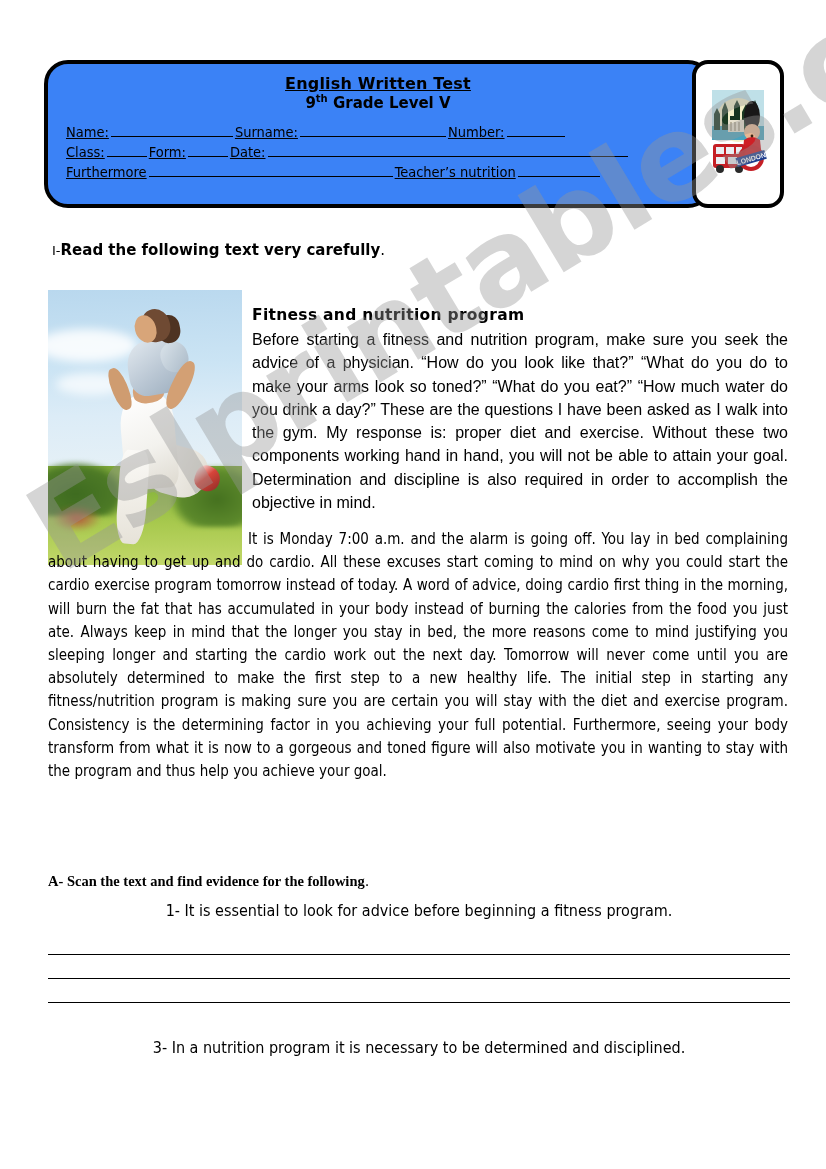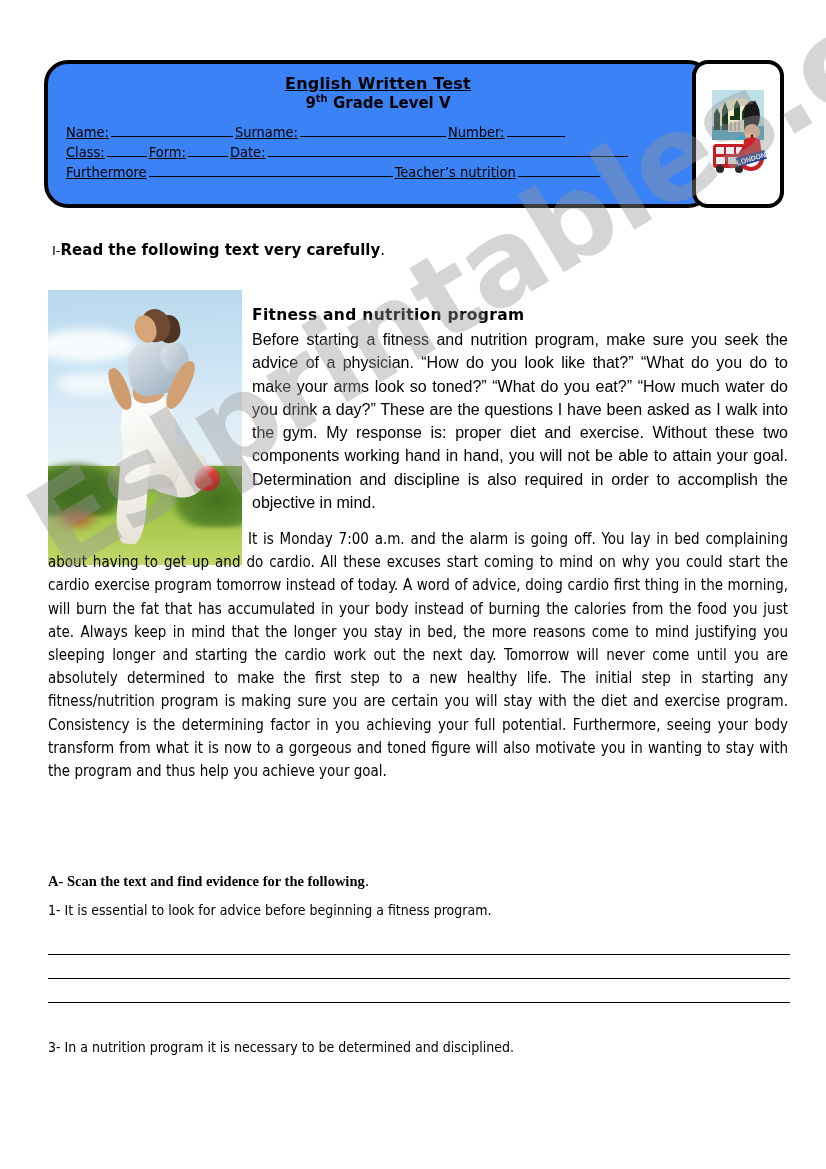--- a/index.html
+++ b/index.html
@@ -283,23 +283,24 @@
   }
   #q-heading {
     font-family: "DejaVu Sans", sans-serif;
     font-size: 14.5px;
     margin-bottom: 10px;
   }
   #q-heading .strong { font-weight: 700; font-family: Liberation Serif, serif; }
   .q-item { margin-bottom: 0; }
   .q-text {
     font-family: "DejaVu Sans Condensed", "DejaVu Sans", sans-serif;
-    font-size: 14px;
+    font-size: 16px;
     line-height: 21px;
     margin-bottom: 10px;
+    text-align: center;
   }
   .ans-line {
     border-bottom: 1.3px solid #000;
     height: 23px;
   }
   .q-gap { height: 17px; }
 </style>
 </head>
 <body>
 

